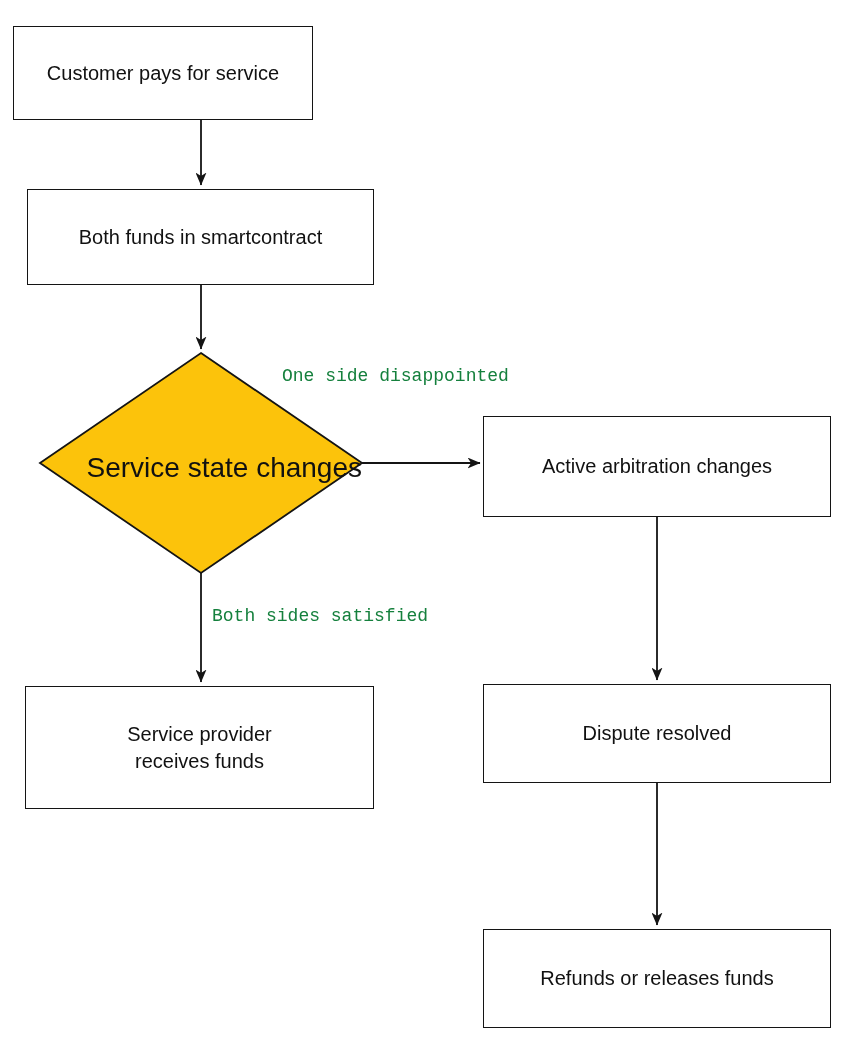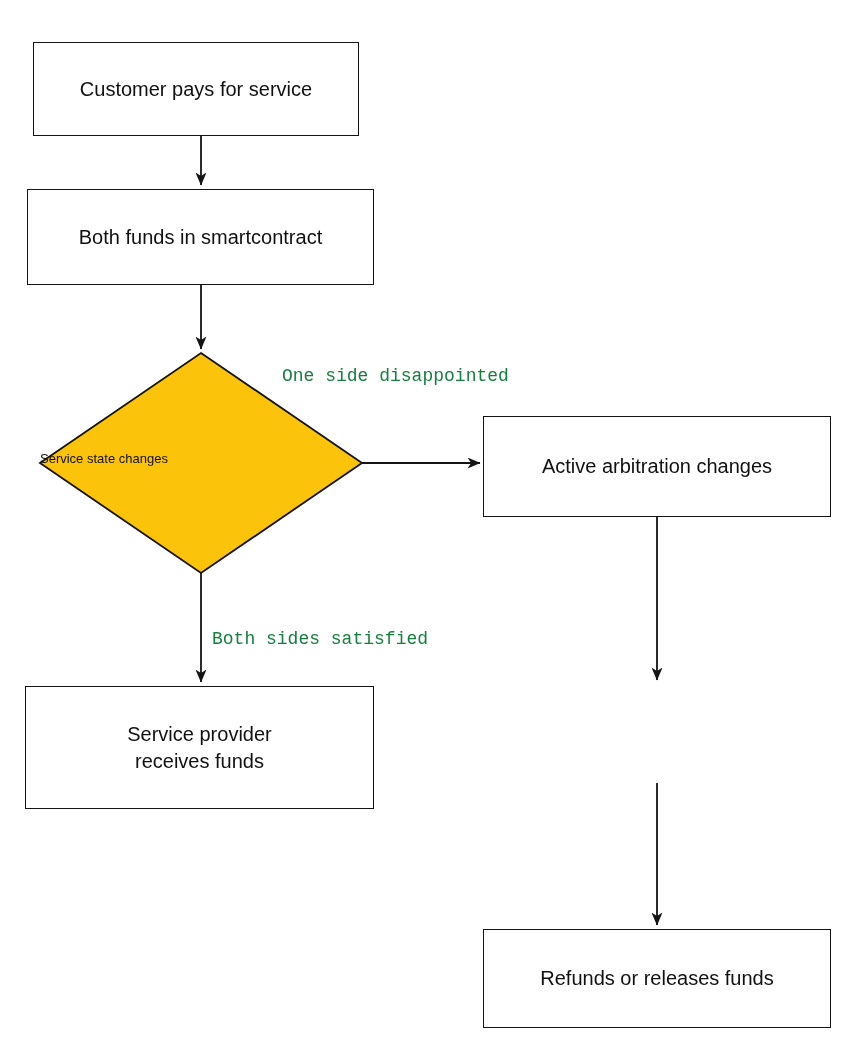--- a/index.html
+++ b/index.html
@@ -31,22 +31,22 @@
     align-items: center;
     justify-content: center;
     text-align: center;
     font-size: 20px;
     line-height: 1.35;
     white-space: pre-line;
     box-sizing: border-box;
   }
   .node-label-diamond {
     position: absolute;
-    text-align: left;
-    font-size: 13px;
+    text-align: right;
+    font-size: 28px;
     line-height: 1.2;
     white-space: pre-line;
   }
   .edge-label {
     position: absolute;
     font-size: 18px;
     line-height: 1.2;
     white-space: nowrap;
     color: #15803d;
     font-family: Liberation Mono, monospace;
@@ -72,31 +72,32 @@
 
     <line x1="362" y1="463" x2="480" y2="463" stroke="#141414" stroke-width="1.8" marker-end="url(#arrowhead)"></line>
 
     <line x1="201" y1="573" x2="201" y2="682" stroke="#141414" stroke-width="1.8" marker-end="url(#arrowhead)"></line>
 
     <line x1="657" y1="517" x2="657" y2="680" stroke="#141414" stroke-width="1.8" marker-end="url(#arrowhead)"></line>
 
     <line x1="657" y1="783" x2="657" y2="925" stroke="#141414" stroke-width="1.8" marker-end="url(#arrowhead)"></line>
   </svg>
 
-  <div class="node-rect" style="left:33px; top:26px; width:326px; height:94px;margin-top:16px;">Customer pays for service</div>
+  <div class="node-rect" style="left:13px; top:26px; width:300px; height:94px;">Customer pays for service</div>
 
   <div class="node-rect" style="left:27px; top:189px; width:347px; height:96px;">Both funds in smartcontract</div>
 
   <div class="node-rect" style="left:483px; top:416px; width:348px; height:101px;">Active arbitration changes</div>
 
   <div class="node-rect" style="left:25px; top:686px; width:349px; height:123px;">Service provider
 receives funds</div>
 
+  <div class="node-rect" style="left:483px; top:684px; width:348px; height:99px;">Dispute resolved</div>
 
   <div class="node-rect" style="left:483px; top:929px; width:348px; height:99px;">Refunds or releases funds</div>
 
   <div class="node-label-diamond" style="left:40px; top:451px; width:322px;">Service state changes</div>
 
   <div class="edge-label" style="left:282px; top:366px;">One side disappointed</div>
 
-  <div class="edge-label" style="left:212px; top:629px;">Both sides satisfied</div>
+  <div class="edge-label" style="left:212px; top:606px;">Both sides satisfied</div>
 
 </div>
 
 </body></html>

